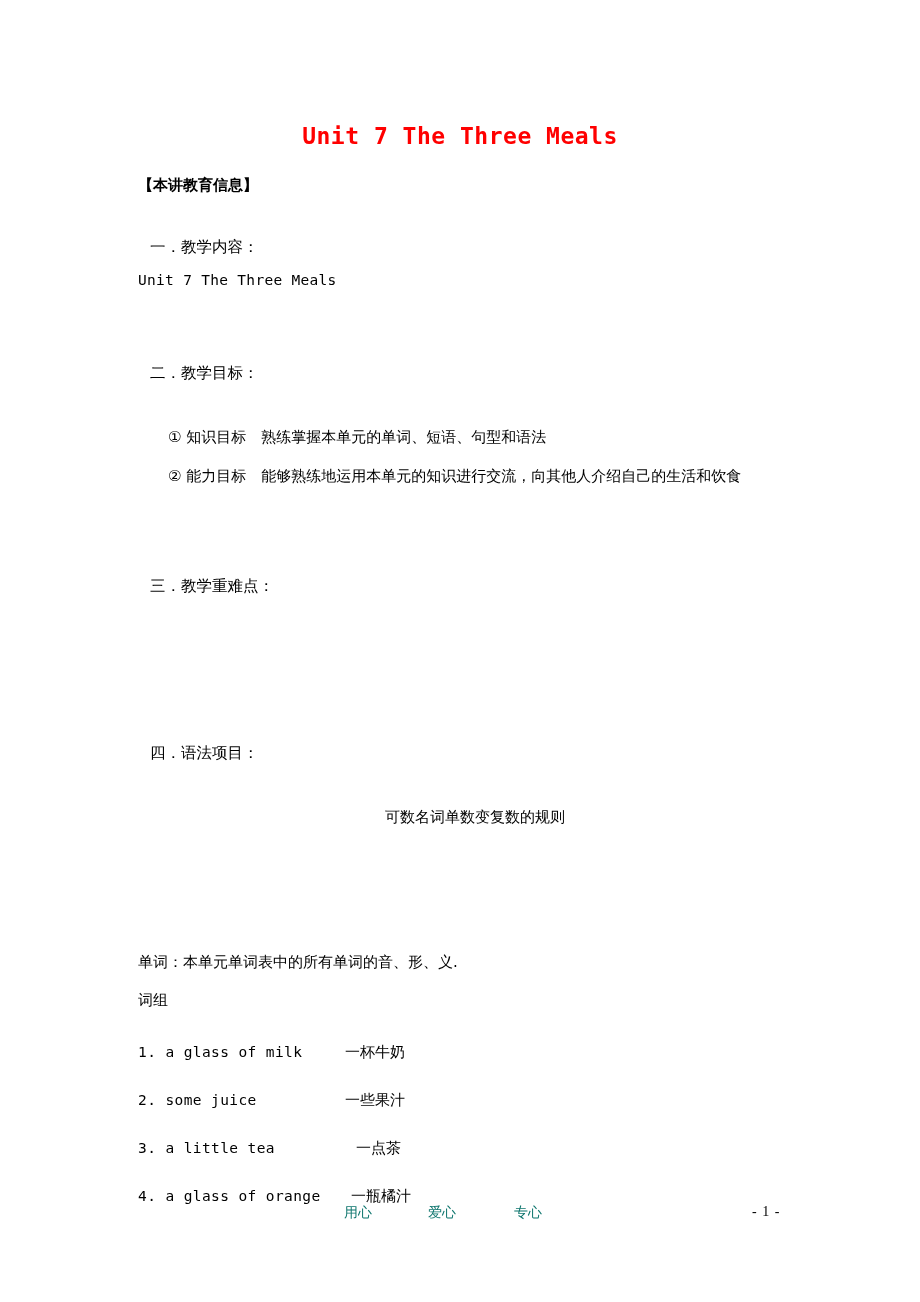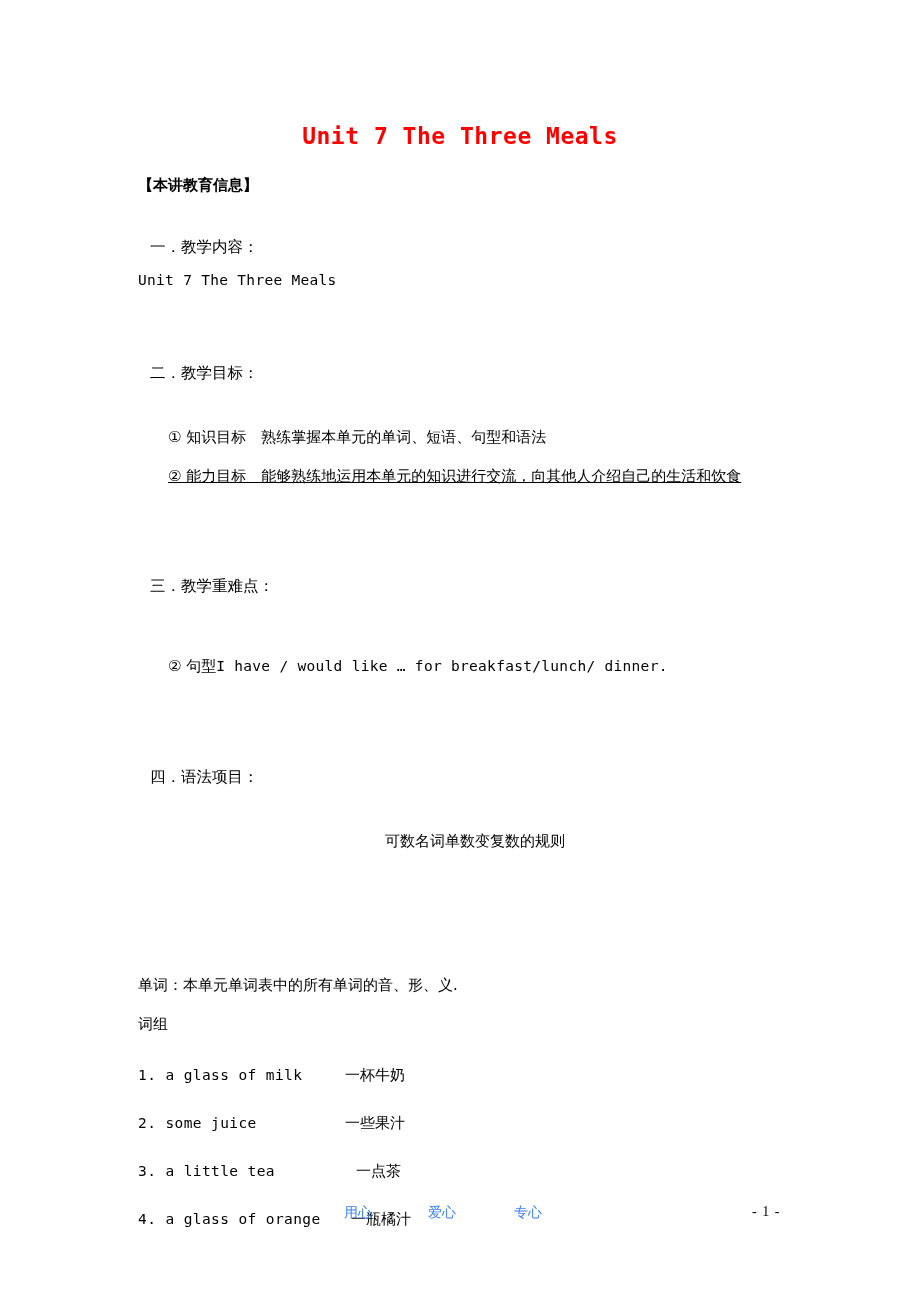--- a/index.html
+++ b/index.html
@@ -77,21 +77,20 @@
     font-family: "DejaVu Sans", "Liberation Sans", sans-serif;
     font-size: 15px;
     margin: 0;
     padding-left: 30px;
     line-height: 1.55;
     text-indent: 0;
   }
   .item.hang {
     padding-left: 0;
     text-indent: 30px;
-    text-decoration: underline;
   }
   .item .en {
     font-family: "DejaVu Sans Mono", "Liberation Mono", monospace;
     font-size: 14.5px;
     letter-spacing: 0.3px;
   }
 
   .plain {
     font-family: "DejaVu Sans", "Liberation Sans", sans-serif;
     font-size: 15px;
@@ -137,21 +136,21 @@
     left: 0;
     top: 1203px;
     width: 920px;
     height: 30px;
   }
   .footer .f-cn {
     position: absolute;
     top: 0;
     font-family: "DejaVu Sans", "Liberation Sans", sans-serif;
     font-size: 14px;
-    color: #3b82f6;
+    color: #0f766e;
   }
   .footer .f-page {
     position: absolute;
     top: 0;
     left: 752px;
     font-family: "Liberation Serif", "DejaVu Serif", serif;
     font-size: 14px;
     letter-spacing: 1px;
   }
 </style>
@@ -185,21 +184,20 @@
     <div class="spacer-xl"></div>
     <div class="spacer-sm"></div>
 
     <p class="sec-head"><span class="num">三．</span><span class="cn">教学重难点：</span></p>
 
     <div class="spacer-md"></div>
 
 
     <div class="spacer-sm"></div>
 
-    <p class="item"><span>② 句型</span><span class="en">I have / would like … for breakfast/lunch/ dinner.</span></p>
 
     <div class="spacer-xl"></div>
     <div class="spacer-sm"></div>
 
     <p class="sec-head"><span class="num">四．</span><span class="cn">语法项目：</span></p>
 
     <div class="spacer-md"></div>
 
     <p class="plain indent">可数名词单数变复数的规则</p>
 

